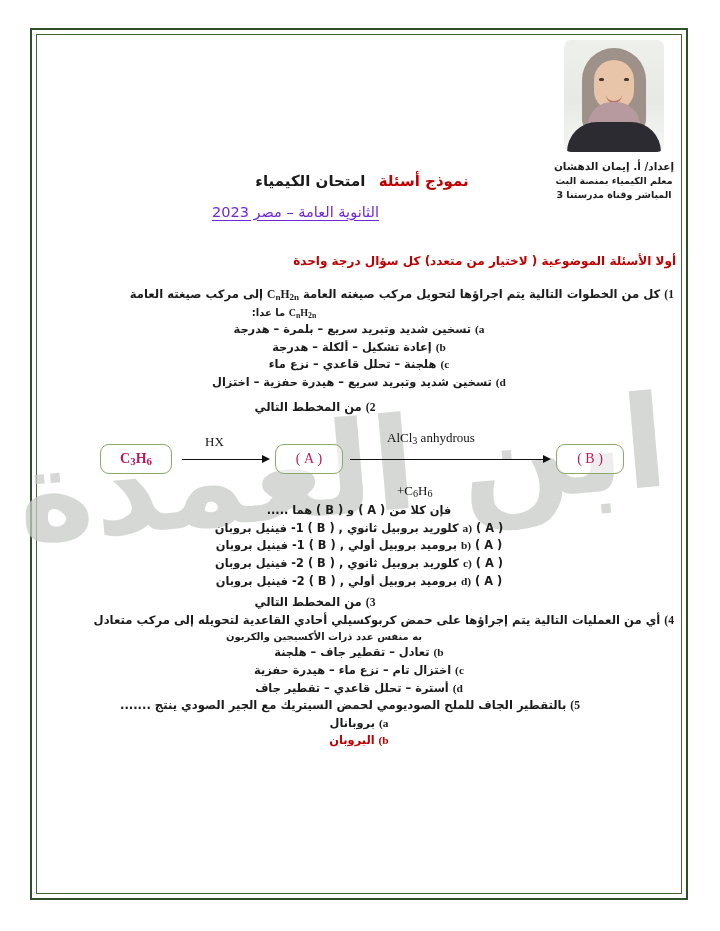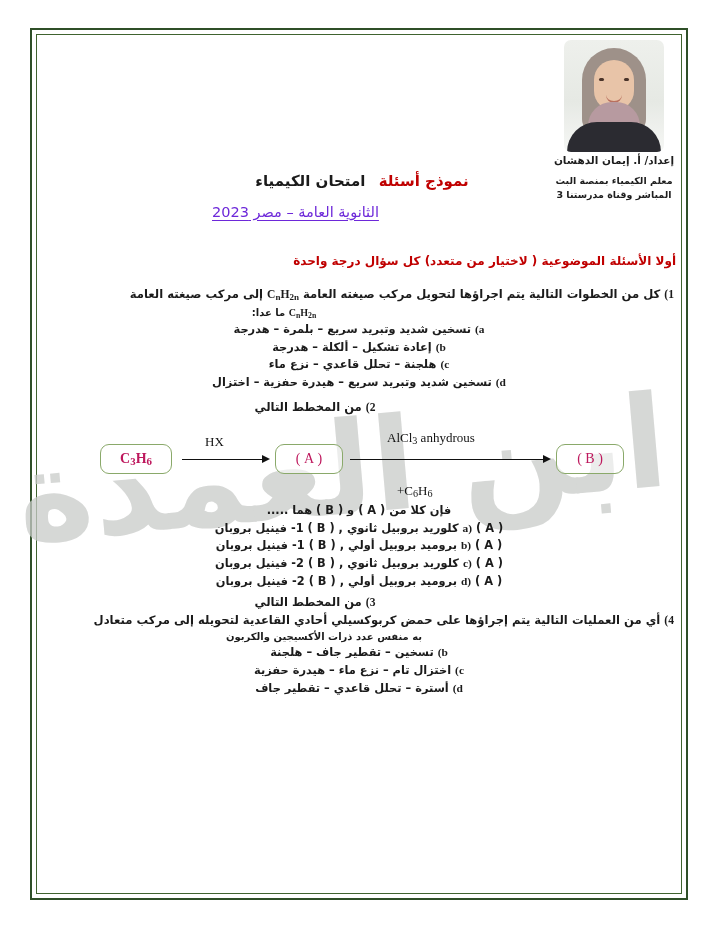--- a/index.html
+++ b/index.html
@@ -145,29 +145,28 @@
     margin-left: -47px;
     background: #2b2b31;
     border-radius: 30px 30px 0 0;
   }
 
   .author-line {
     color: #1d1d1d;
     font-weight: 700;
     font-size: 10.5px;
     line-height: 1.45;
-    margin-top: 1px;
+    margin-top: 7px;
     direction: rtl;
   }
   .author-sub {
     color: #1d1d1d;
     font-weight: 700;
     font-size: 9.5px;
     line-height: 1.5;
-    margin-top: 6px;
     direction: rtl;
   }
 
   
   .doc-title {
     position: absolute;
     left: 170px;
     top: 132px;
     width: 300px;
     text-align: center;
@@ -418,27 +417,41 @@
     </div>
 
     <div class="question">
       <div class="q-stem" style="padding-right:2px;">
         <span class="opt-letter">4)</span>
         <span>أي من العمليات التالية يتم إجراؤها على حمض كربوكسيلي أحادي القاعدية لتحويله إلى مركب متعادل</span>
       </div>
       <div class="q-stem-line2" style="padding-right:70px;">به منفس عدد ذرات الأكسيجين والكربون</div>
       <div class="opt">
         <span class="opt-letter">b)</span>
-        <span>تسخين – تقطير جاف – هلجنة</span>
+        <span>تعادل – تقطير جاف – هلجنة</span>
       </div>
       <div class="opt">
         <span class="opt-letter">c)</span>
         <span>اختزال تام – نزع ماء – هيدرة حفزية</span>
       </div>
       <div class="opt">
         <span class="opt-letter">d)</span>
         <span>أسترة – تحلل قاعدي – تقطير جاف</span>
       </div>
     </div>
 
+    <div class="question">
+      <div class="q-stem" style="text-align:center;padding-right:18px;">
+        <span class="opt-letter">5)</span>
+        <span>بالتقطير الجاف للملح الصوديومي لحمض السيتريك مع الجير الصودي ينتج .......</span>
+      </div>
+      <div class="opt">
+        <span class="opt-letter">a)</span>
+        <span>بروبانال</span>
+      </div>
+      <div class="opt answer">
+        <span class="opt-letter">b)</span>
+        <span>البروبان</span>
+      </div>
+    </div>
 
   </div>
 </div>
 
 </body></html>

